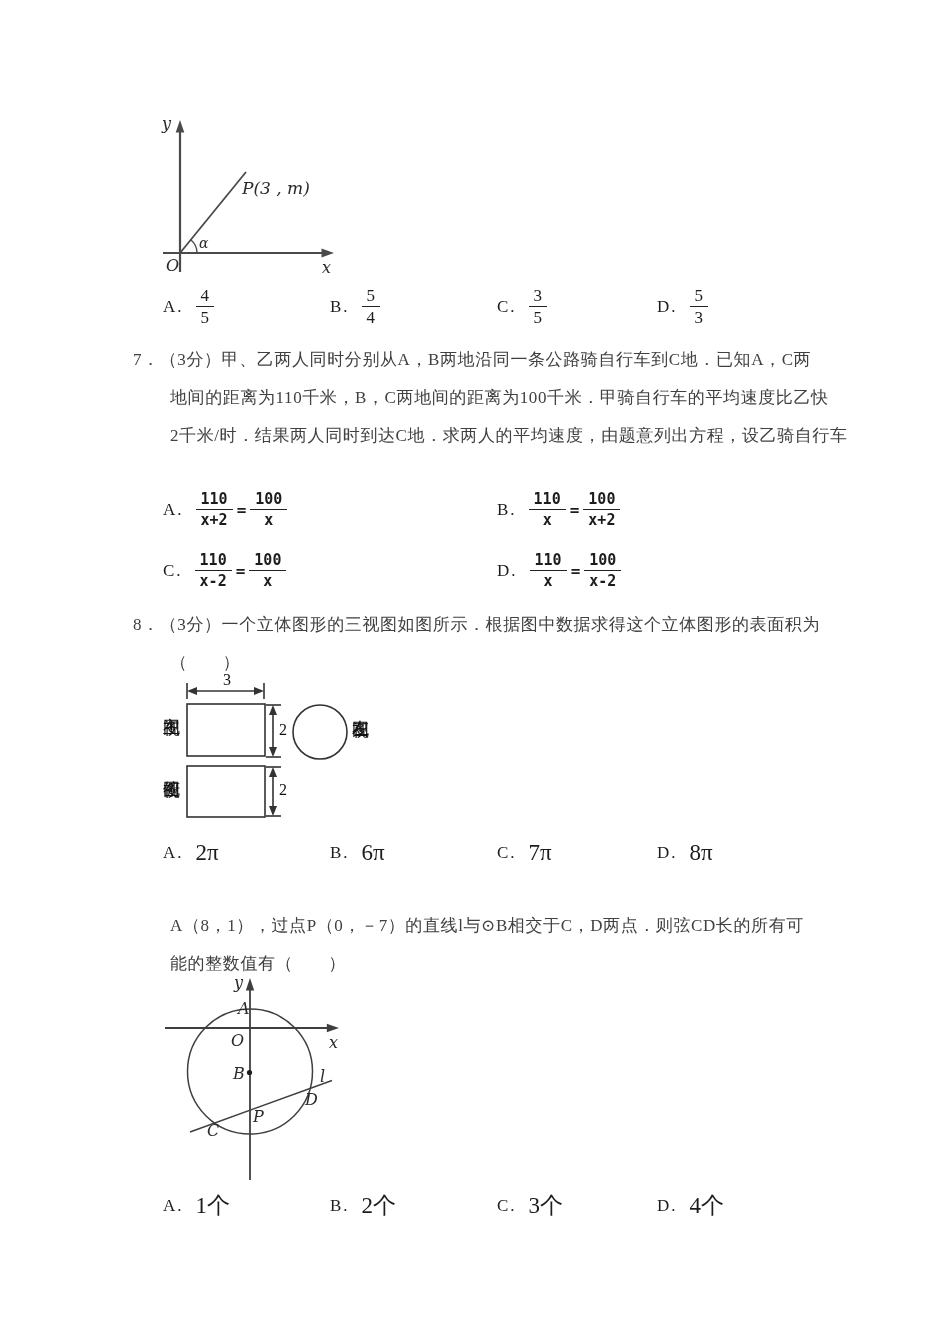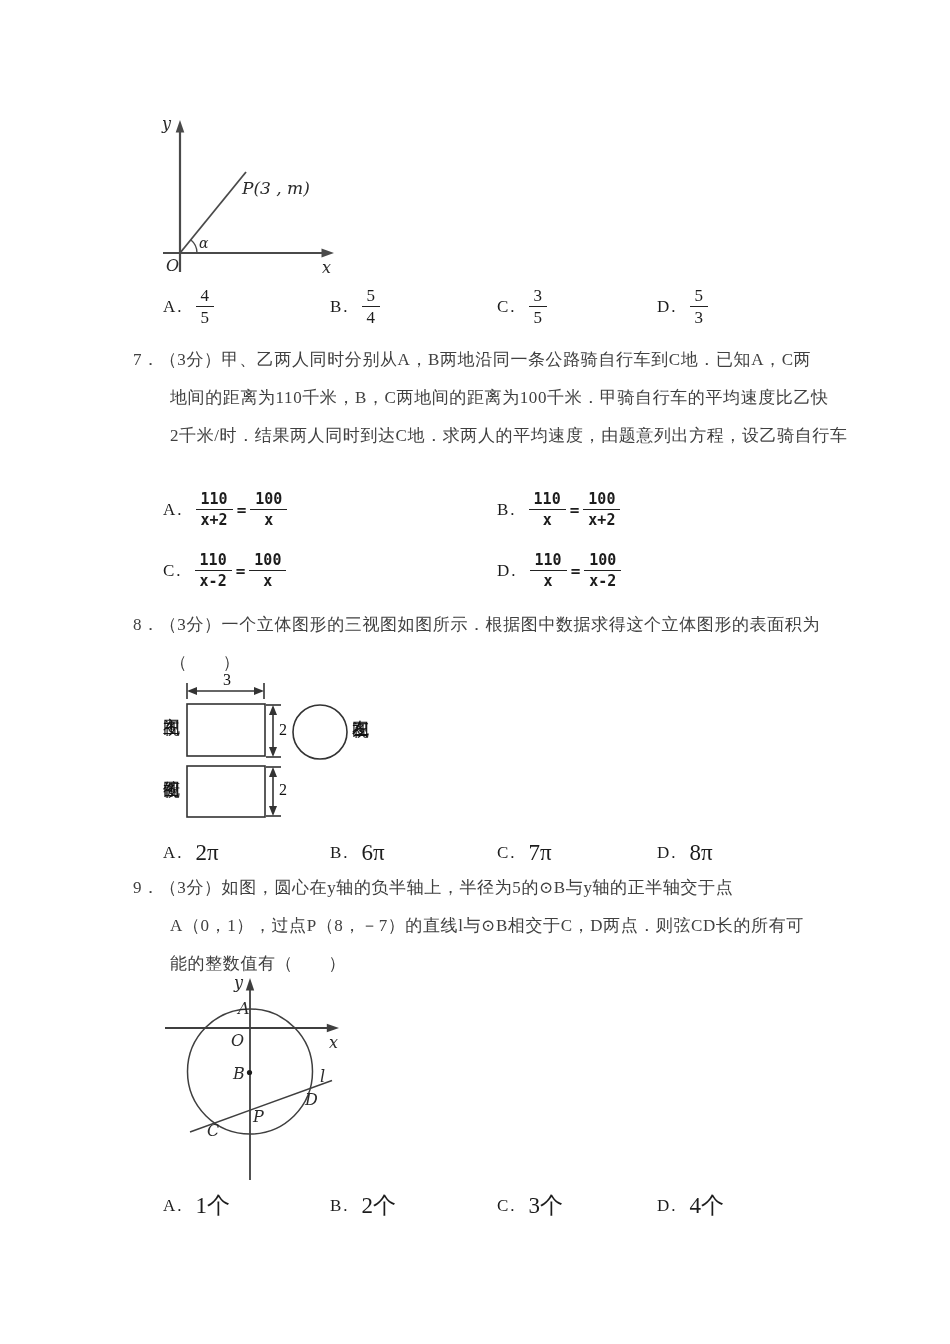--- a/index.html
+++ b/index.html
@@ -197,22 +197,21 @@
   </div>
   <div class="opt" style="left:497px; top:840px;">
     <span class="lbl">C.</span>
     <span class="opt-text">7π</span>
   </div>
   <div class="opt" style="left:657px; top:840px;">
     <span class="lbl">D.</span>
     <span class="opt-text">8π</span>
   </div>
 
-  <div class="abs qline" style="left:133px; top:876px;">9．（3分）如图，圆心在y轴的负半轴上，半径为5的⊙B与y轴的正半轴交于点</div>
-  <div class="abs qline" style="left:170px; top:914px;">A（0，1），过点P（8，－7）的直线l与⊙B相交于C，D两点．则弦CD长的所有可</div>
+  <div class="abs qline" style="left:170px; top:914px;">A（8，1），过点P（0，－7）的直线l与⊙B相交于C，D两点．则弦CD长的所有可</div>
   <div class="abs qline" style="left:170px; top:952px;">能的整数值有（　　）</div>
 
   <div class="abs" style="left:155px; top:975px; width:200px; height:212px;">
     <svg width="200" height="212" viewBox="0 0 200 212">
       <g stroke="#3f3f3f" stroke-width="1.8" fill="none">
         <line x1="95" y1="205" x2="95" y2="14"></line>
         <line x1="10" y1="53" x2="176" y2="53"></line>
         <circle cx="95" cy="96.5" r="62.5" stroke-width="1.5"></circle>
         <line x1="35" y1="157" x2="177" y2="105.5" stroke-width="1.5"></line>
       </g>

